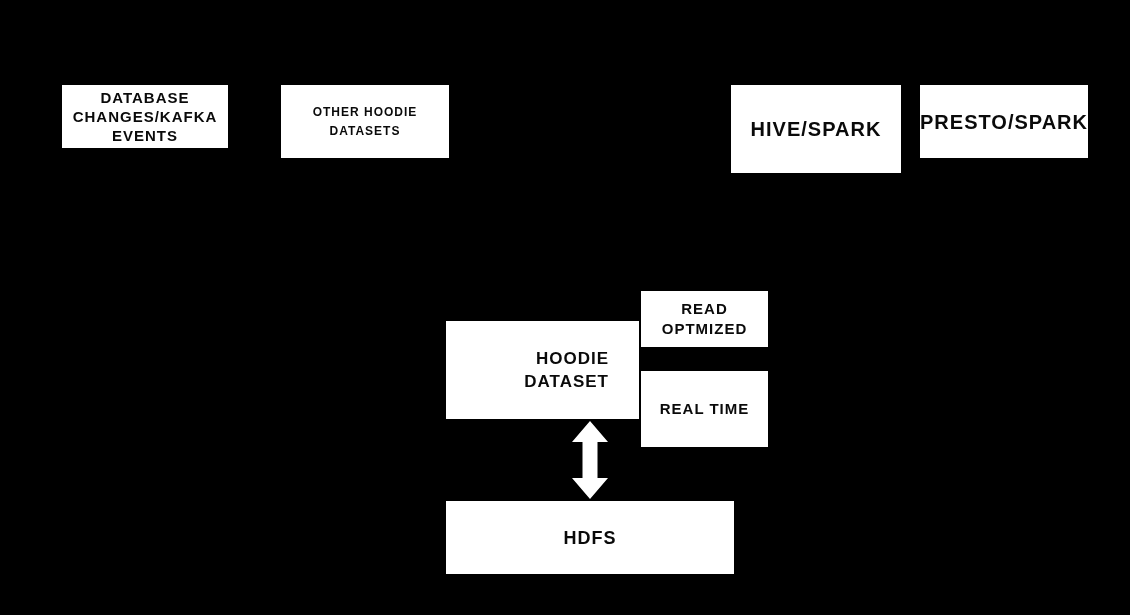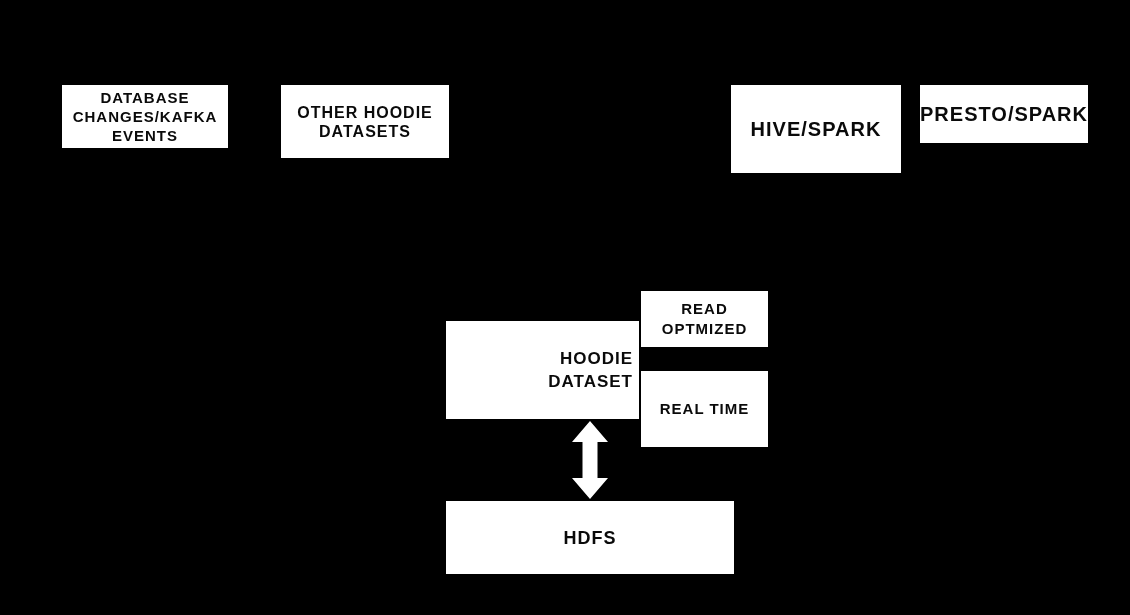--- a/index.html
+++ b/index.html
@@ -25,25 +25,25 @@
     align-items: center;
     text-align: center;
     font-weight: bold;
     letter-spacing: 1px;
     box-sizing: border-box;
   }
   .node .line { display: block; }
 
   
   .n-database { left: 62px;  top: 85px;  width: 166px; height: 63px; font-size: 15px; line-height: 19px; }
-  .n-other    { left: 281px; top: 85px;  width: 168px; height: 73px; font-size: 16px; line-height: 19px; }
+  .n-other    { left: 281px; top: 85px;  width: 168px; height: 73px; font-size: 12px; line-height: 19px; }
   .n-hive     { left: 731px; top: 85px;  width: 170px; height: 88px; font-size: 20px; line-height: 24px; }
-  .n-presto   { left: 920px; top: 85px;  width: 168px; height: 58px; font-size: 20px; line-height: 24px; justify-content: center; }
+  .n-presto   { left: 920px; top: 85px;  width: 168px; height: 73px; font-size: 20px; line-height: 24px; justify-content: center; }
   .n-hoodie   { left: 446px; top: 321px; width: 193px; height: 98px; font-size: 17px; line-height: 23px;
-                align-items: flex-end; padding-right: 6px; text-align: right; }
+                align-items: flex-end; padding-right: 30px; text-align: right; }
   .n-read     { left: 641px; top: 291px; width: 127px; height: 56px; font-size: 15px; line-height: 20px; }
   .n-real     { left: 641px; top: 371px; width: 127px; height: 76px; font-size: 15px; line-height: 20px; }
   .n-hdfs     { left: 446px; top: 501px; width: 288px; height: 73px; font-size: 18px; line-height: 22px; }
 
   .connector {
     position: absolute;
     left: 572px;
     top: 420px;
     width: 36px;
     height: 80px;

